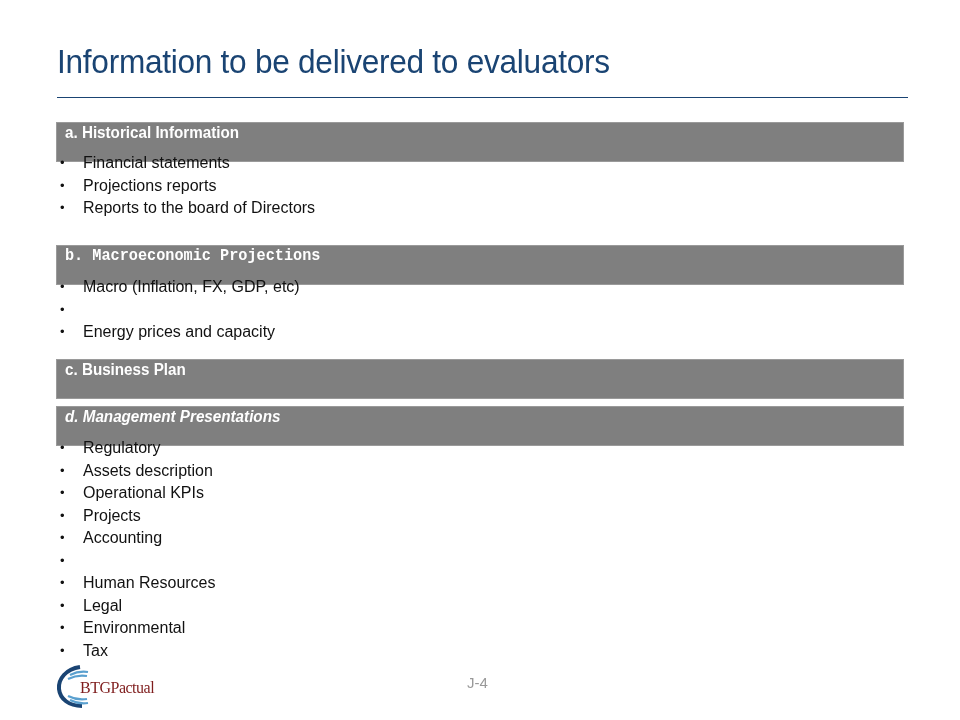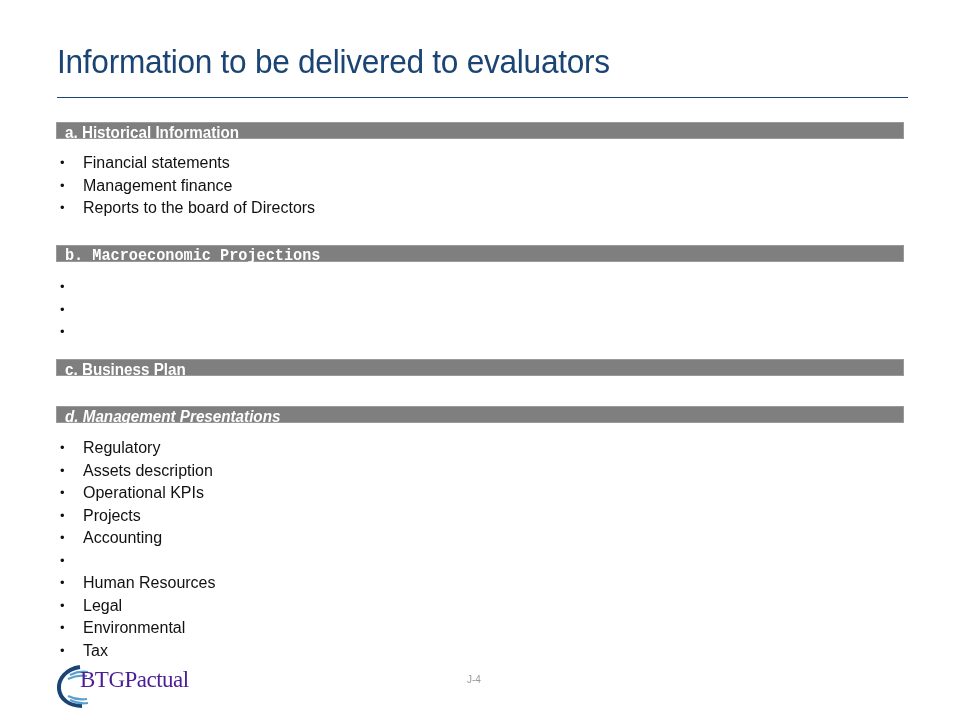--- a/index.html
+++ b/index.html
@@ -10,69 +10,69 @@
   .title {
     position: absolute; left: 57px; top: 42px;
     font-size: 34px; color: #1a4473; letter-spacing: -0.3px;
     transform: scaleX(0.93); transform-origin: left top; white-space: nowrap;
   }
   .title-rule {
     position: absolute; left: 57px; top: 97px; width: 851px; height: 1px;
     background: #1a4473;
   }
   .section-bar {
-    position: absolute; left: 56px; width: 848px; height: 17px;
+    position: absolute; left: 56px; width: 848px; height: 40px;
     background: #7f7f7f; border: 1px solid #9a9a9a; box-sizing: border-box;
   }
   .section-bar span {
     position: absolute; left: 8px; top: 1px;
     color: #ffffff; font-weight: bold; font-size: 16px;
     transform: scaleX(0.95); transform-origin: left top; white-space: nowrap;
   }
   .bullets {
     position: absolute; left: 60px; margin: 0; padding: 0; list-style: none;
   }
   .bullets li {
     position: relative; padding-left: 23px; font-size: 16px; color: #111;
     height: 22.5px; line-height: 22px; white-space: nowrap;
   }
   .bullets li .dot {
     position: absolute; left: 0; top: 0; font-size: 13px;
   }
   .logo { position: absolute; left: 56px; top: 663px; width: 132px; height: 46px; }
   .logo-text {
-    position: absolute; left: 24px; top: 4px; font-family: "Liberation Serif", "DejaVu Serif", serif;
-    font-size: 23px; color: #4c1d95; letter-spacing: -0.5px; white-space: nowrap;
+    position: absolute; left: 24px; top: 16px; font-family: "Liberation Serif", "DejaVu Serif", serif;
+    font-size: 16px; color: #7f1d1d; letter-spacing: -0.5px; white-space: nowrap;
   }
   .page-num {
-    position: absolute; left: 467px; top: 674px; font-size: 10px; color: #999999;
+    position: absolute; left: 467px; top: 674px; font-size: 15px; color: #999999;
   }
 </style>
 </head>
 <body>
 
 <div class="title">Information to be delivered to evaluators</div>
 <div class="title-rule"></div>
 
 <div class="section-bar" style="top:122px;">
   <span>a. Historical Information</span>
 </div>
 <ul class="bullets" style="top:152px;">
   <li><span class="dot">•</span><span>Financial statements</span></li>
-  <li><span class="dot">•</span><span>Management finance</span></li>
+  <li><span class="dot">•</span><span>Projections reports</span></li>
   <li><span class="dot">•</span><span>Reports to the board of Directors</span></li>
 </ul>
 
 <div class="section-bar" style="top:245px;font-family:Liberation Mono, monospace;">
   <span>b. Macroeconomic Projections</span>
 </div>
 <ul class="bullets" style="top:276px;">
+  <li><span class="dot">•</span><span>Macro (Inflation, FX, GDP, etc)</span></li>
   <li><span class="dot">•</span></li>
-  <li><span class="dot">•</span></li>
-  <li><span class="dot">•</span></li>
+  <li><span class="dot">•</span><span>Energy prices and capacity</span></li>
 </ul>
 
 <div class="section-bar" style="top:359px;padding-left:32px;">
   <span>c. Business Plan</span>
 </div>
 
 <div class="section-bar" style="top:406px;font-style:italic;">
   <span>d. Management Presentations</span>
 </div>
 <ul class="bullets" style="top:437px;">

